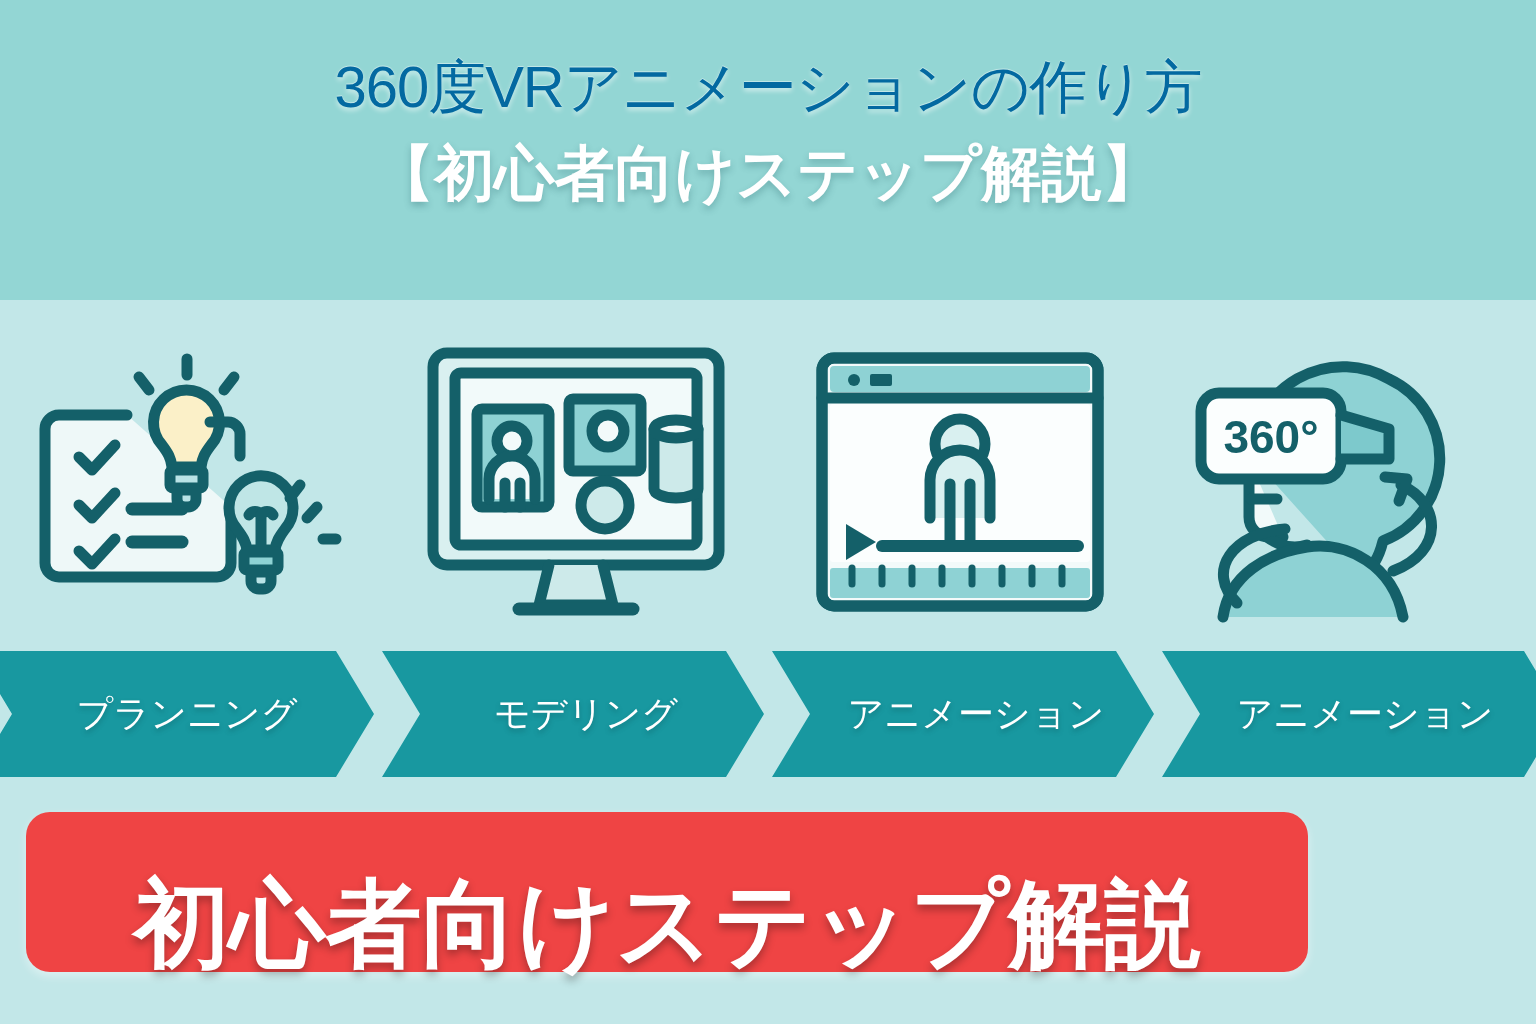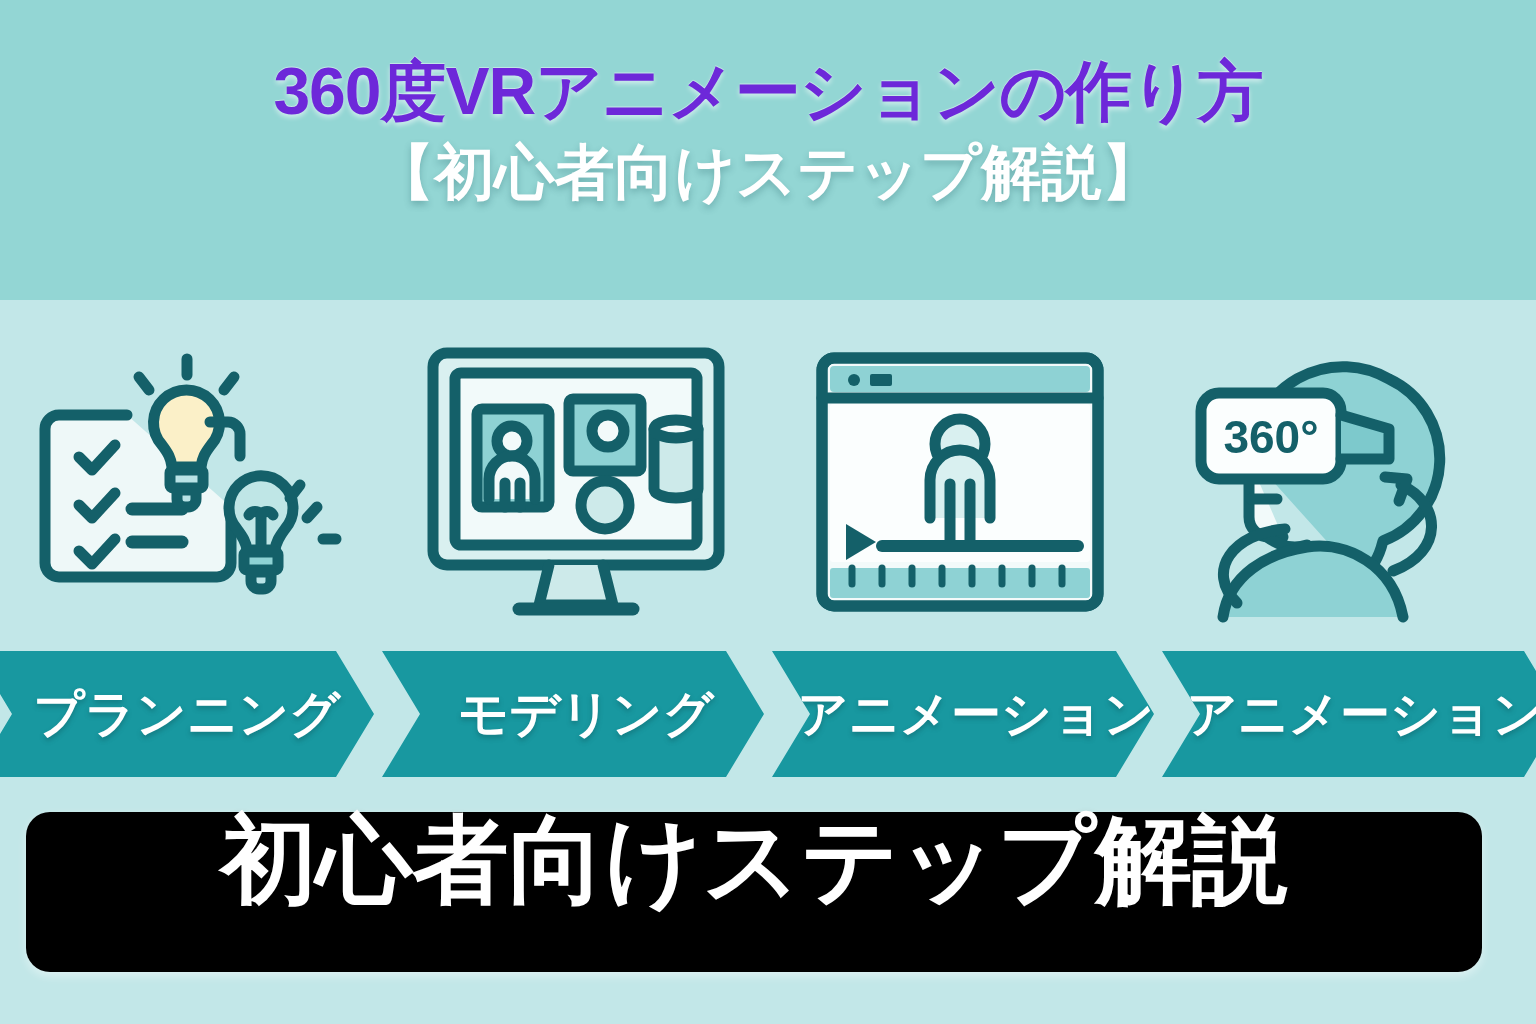--- a/index.html
+++ b/index.html
@@ -39,31 +39,31 @@
     width: 1536px;
     height: 300px;
     display: flex;
     flex-direction: column;
     align-items: center;
     justify-content: flex-start;
     padding-top: 58px;
     box-sizing: border-box;
   }
   .title-main {
-    font-size: 66px;
-    font-weight: 700;
-    color: #6d28d9;
+    font-size: 58px;
+    font-weight: 400;
+    color: #0369a1;
     letter-spacing: -1px;
     line-height: 1;
     white-space: nowrap;
     text-shadow: 0 3px 5px rgba(255,255,255,0.55),
                  0 -1px 0 rgba(255,255,255,0.4);
   }
   .title-sub {
-    margin-top: 19px;
+    margin-top: 28px;
     font-size: 60px;
     font-weight: 900;
     color: #ffffff;
     line-height: 1;
     white-space: nowrap;
     text-shadow: 0 4px 7px rgba(30,90,95,0.30);
   }
 
   
   .icon-row {
@@ -99,42 +99,42 @@
     align-items: center;
     justify-content: center;
     -webkit-clip-path: polygon(0 0, calc(100% - 38px) 0, 100% 50%, calc(100% - 38px) 100%, 0 100%, 38px 50%);
     clip-path: polygon(0 0, calc(100% - 38px) 0, 100% 50%, calc(100% - 38px) 100%, 0 100%, 38px 50%);
   }
   .chev-1 { left: -26px;  width: 400px; }
   .chev-2 { left: 382px;  width: 382px; }
   .chev-3 { left: 772px;  width: 382px; }
   .chev-4 { left: 1162px; width: 400px; }
   .chev-label {
-    font-size: 50px;
-    font-weight: 700;
+    font-size: 36px;
+    font-weight: 400;
     color: #ffffff;
     line-height: 1;
     white-space: nowrap;
     text-shadow: 0 3px 5px rgba(12,70,75,0.35);
     transform: translateX(6px);
     margin-left: 14px;
   }
   .chev-4 .chev-label { transform: translateX(-4px); }
 
   
   .banner {
     position: absolute;
     left: 26px;
     top: 812px;
-    width: 1456px;
+    width: 1282px;
     height: 160px;
-    background: #000000;
+    background: #ef4444;
     border-radius: 24px;
     display: flex;
-    align-items: flex-start;
+    align-items: flex-end;
     justify-content: center;
     box-shadow: 0 4px 10px rgba(255,255,255,0.45);
   }
   .banner-text {
     font-size: 96px;
     font-weight: 900;
     color: #ffffff;
     line-height: 1;
     white-space: nowrap;
     text-shadow: 0 5px 9px rgba(0,0,0,0.30);

